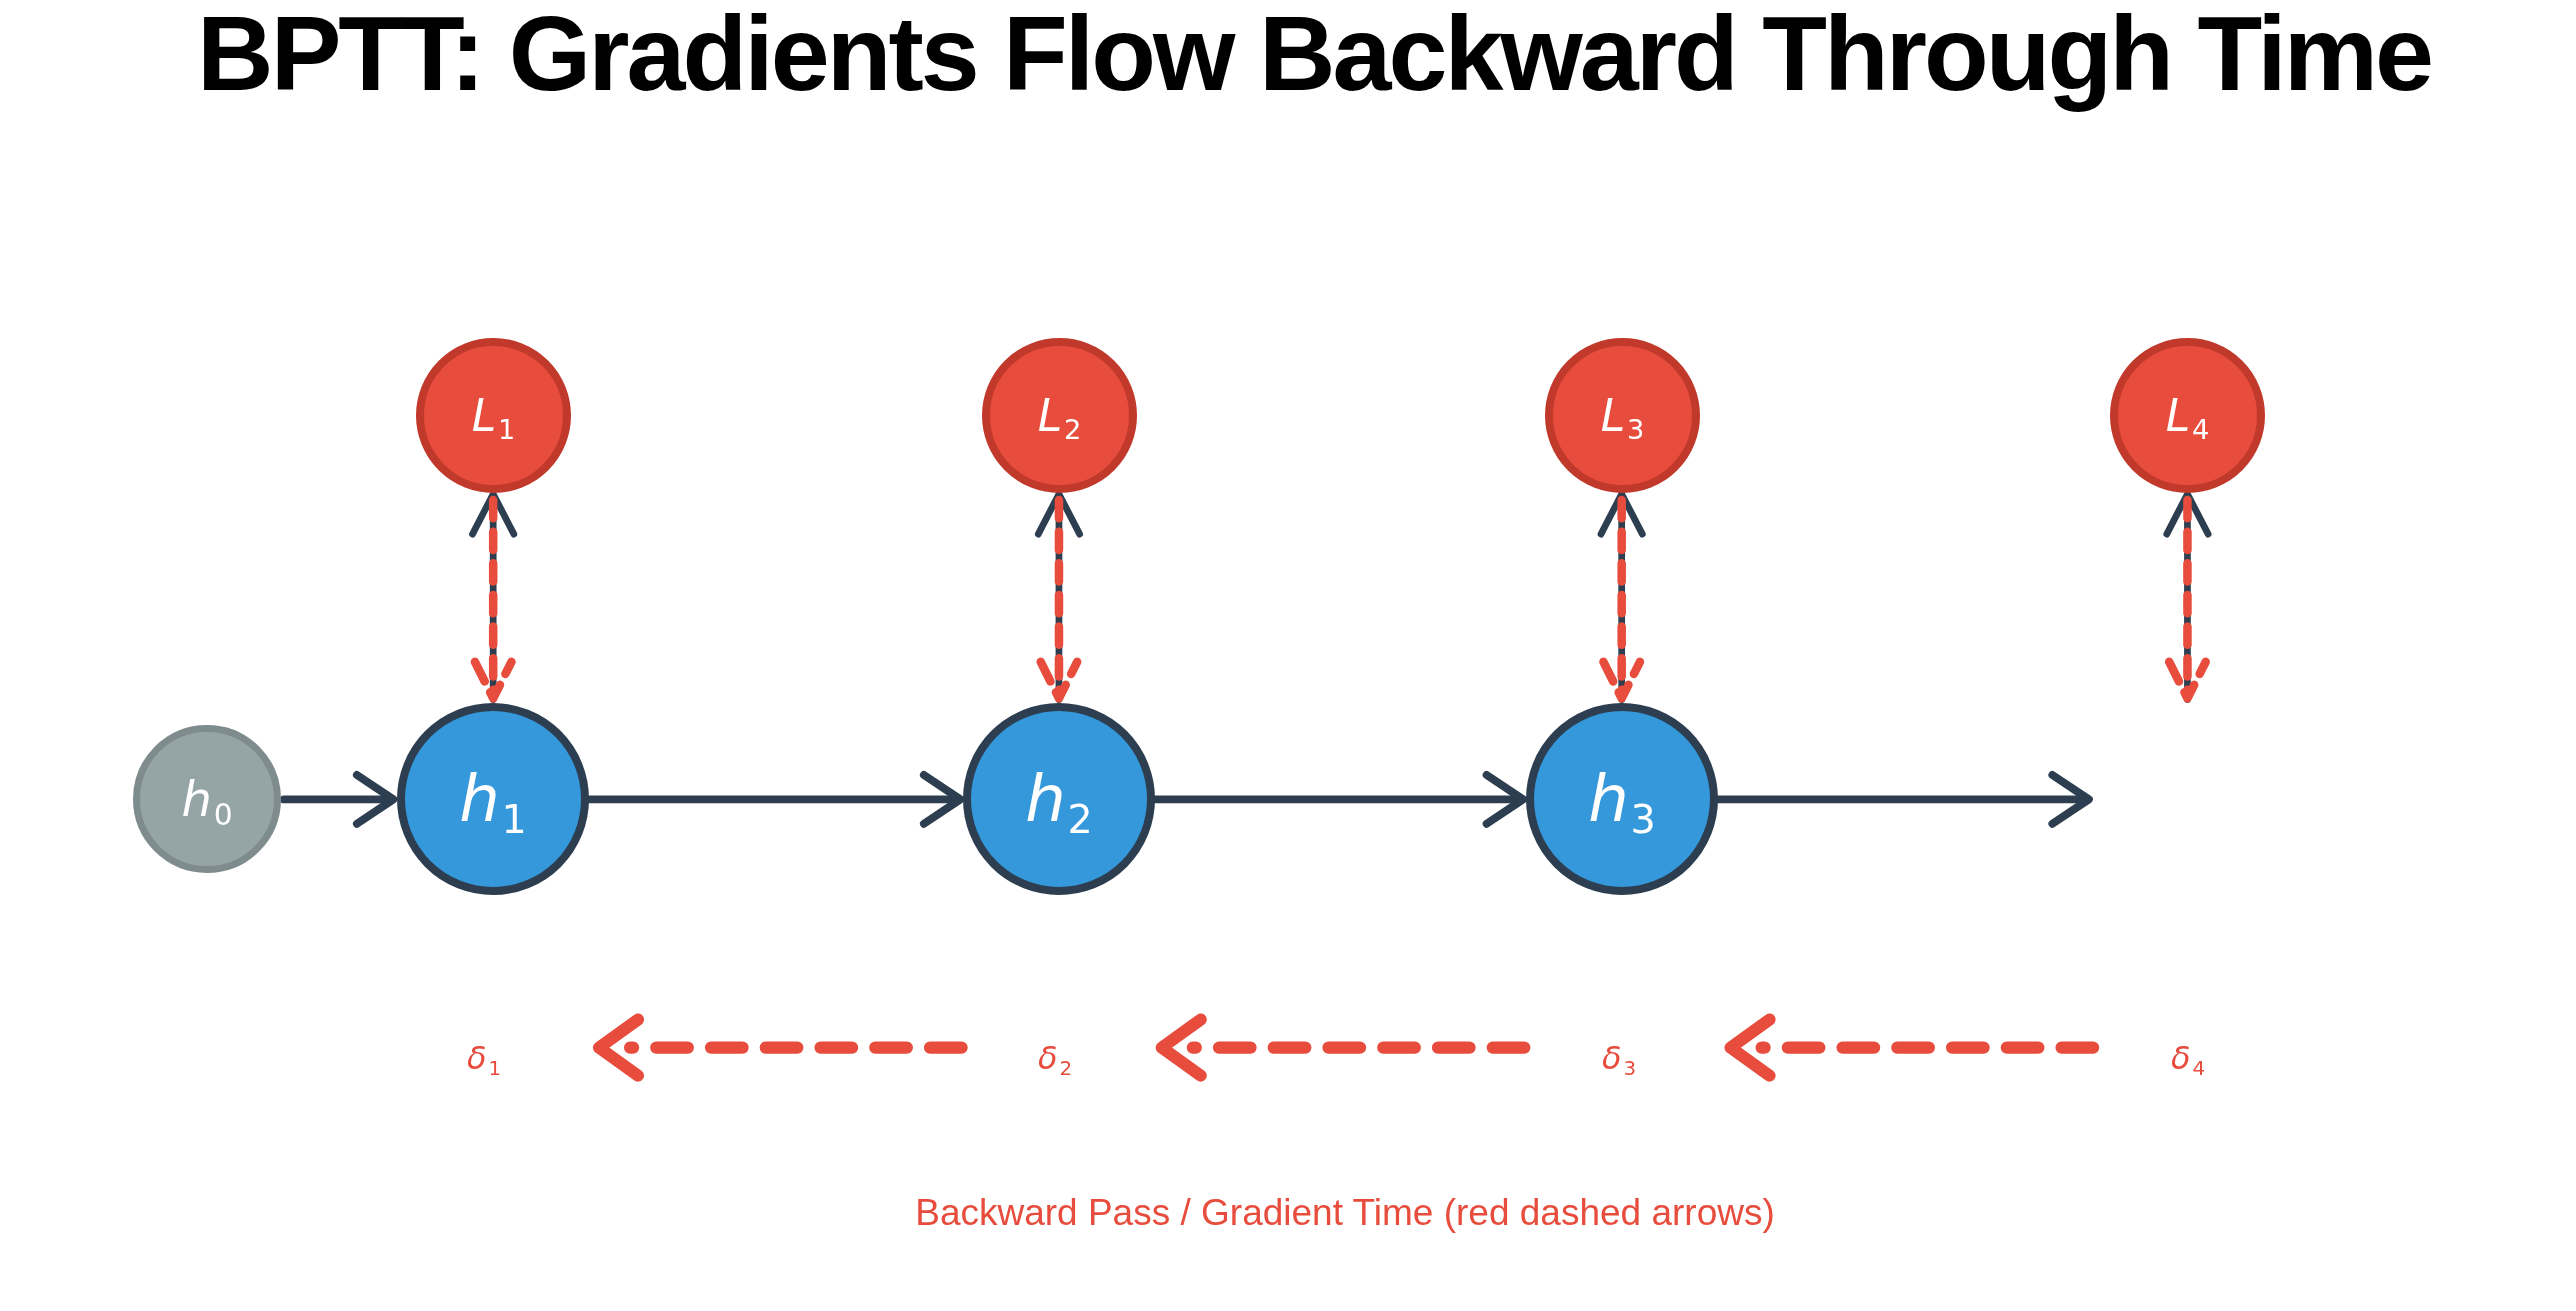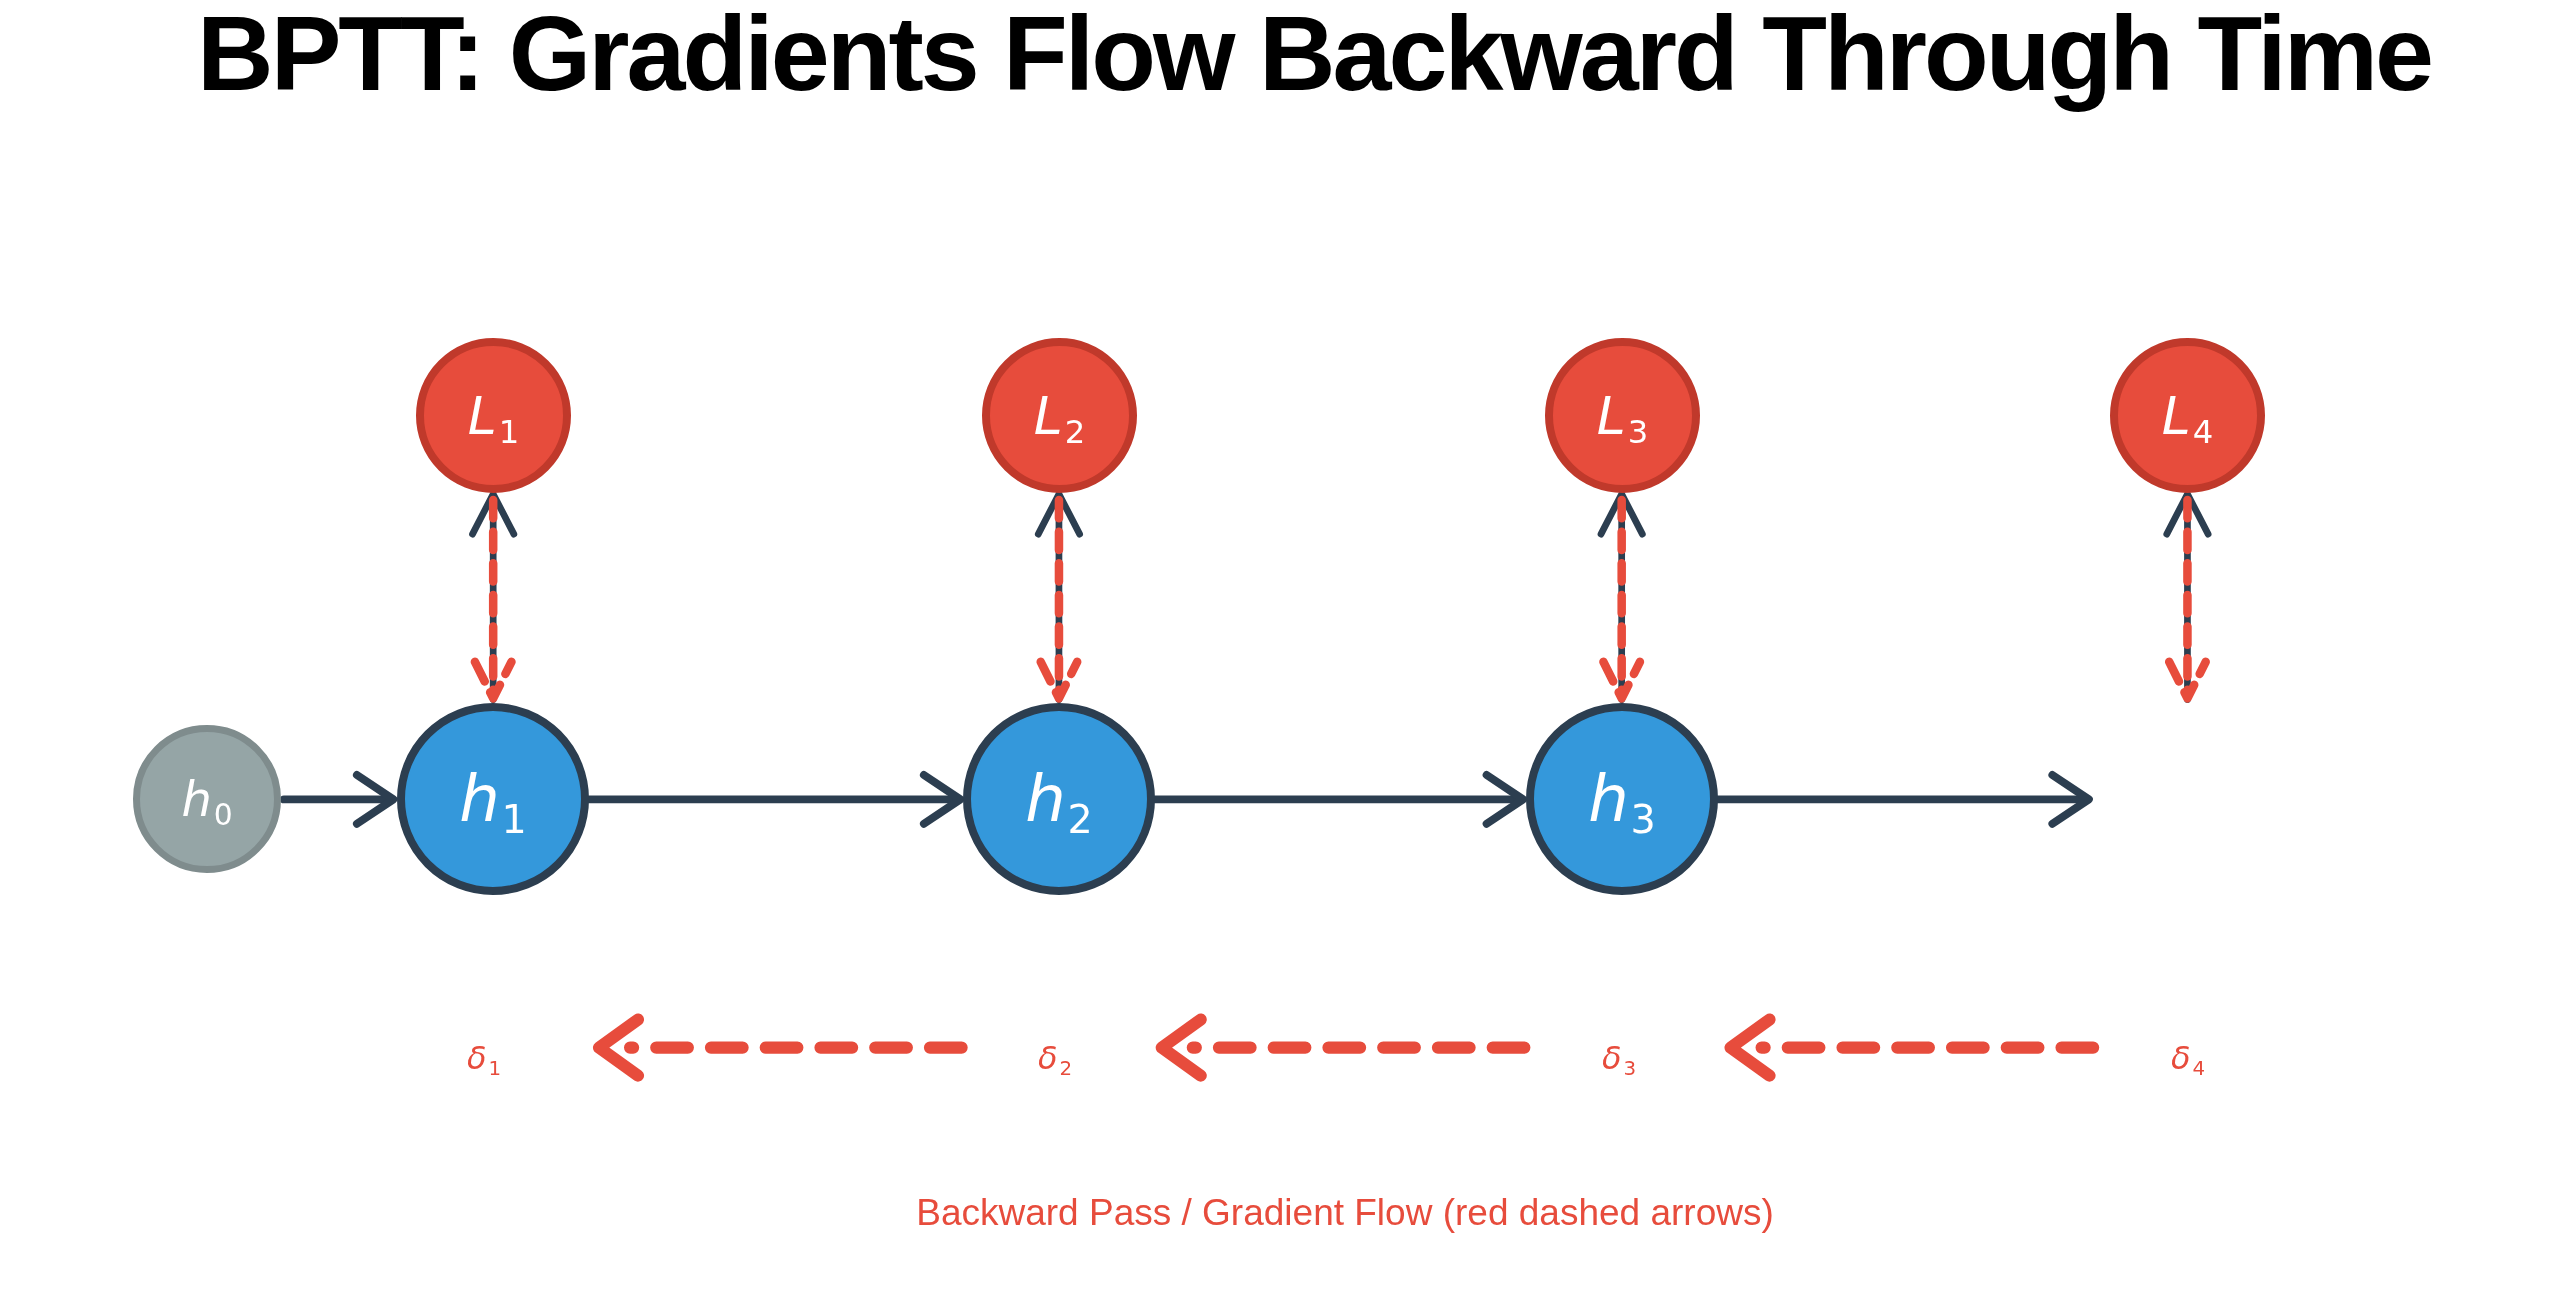--- a/index.html
+++ b/index.html
@@ -75,21 +75,21 @@
     font-size: 0.62em;
     vertical-align: -0.3em;
     margin-left: 1.8px;
     line-height: 0;
   }
   .node.loss {
     width: 155px; height: 155px;
     top: 338px;
     background: var(--loss-fill, #e74c3c);
     border: 8px solid var(--loss-border, #c0392b);
-    font-size: 52px;
+    font-size: 44px;
   }
   .node.hidden {
     width: 192px; height: 192px;
     top: 703px;
     background: var(--hidden-fill, #3498db);
     border: 8.5px solid var(--hidden-border, #2c3e50);
     font-size: 64px;
   }
   .node.initial {
     width: 148px; height: 148px;
@@ -211,16 +211,16 @@
   </div>
   <div class="node hidden c3">
     <span><span class="base">h</span><sub>3</sub></span>
   </div>
 
   <div class="delta c1"><span class="base">δ</span><sub>1</sub></div>
   <div class="delta c2"><span class="base">δ</span><sub>2</sub></div>
   <div class="delta c3"><span class="base">δ</span><sub>3</sub></div>
   <div class="delta c4"><span class="base">δ</span><sub>4</sub></div>
 
-  <div class="legend backward">Backward Pass / Gradient Flow (red dashed arrows)</div>
+  <div class="legend backward">Backward Pass / Gradient Time (red dashed arrows)</div>
 
 </div>
 
 
 </body></html>

